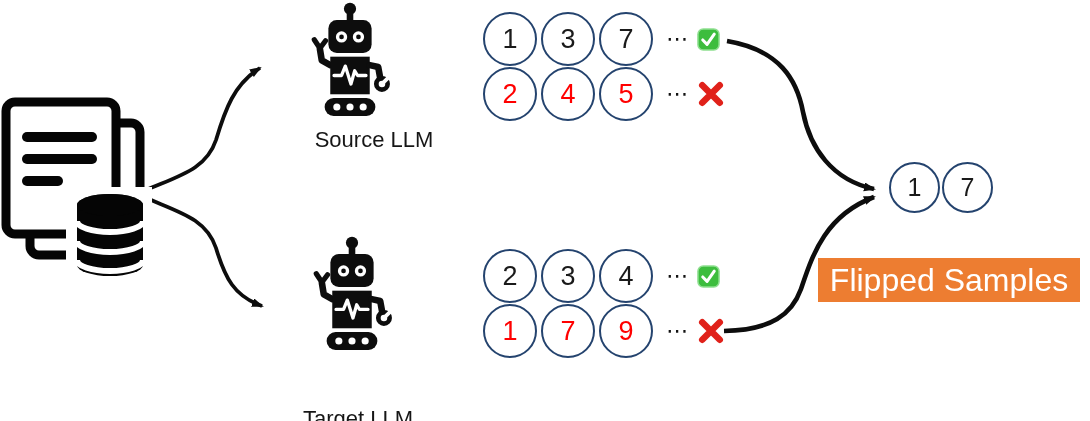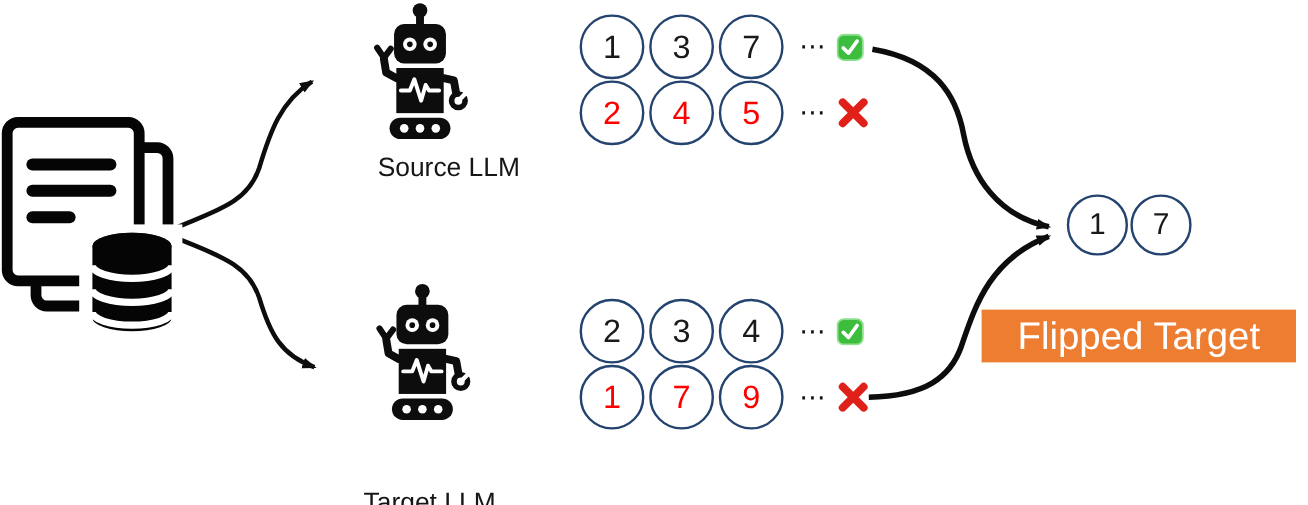--- a/index.html
+++ b/index.html
@@ -163,15 +163,15 @@
       <svg viewBox="0 0 24 24">
           <path d="M4.5,4.5 L19.5,19.5 M19.5,4.5 L4.5,19.5" stroke="#e0211a" stroke-width="5.6" stroke-linecap="round"></path>
         </svg>
     </span>
   </div>
 
   <div class="abs result-circles">
     <div class="circle">1</div>
     <div class="circle">7</div>
   </div>
-  <div class="abs flipped-box">Flipped Target</div>
+  <div class="abs flipped-box">Flipped Samples</div>
 
 </div>
 
 </body></html>

